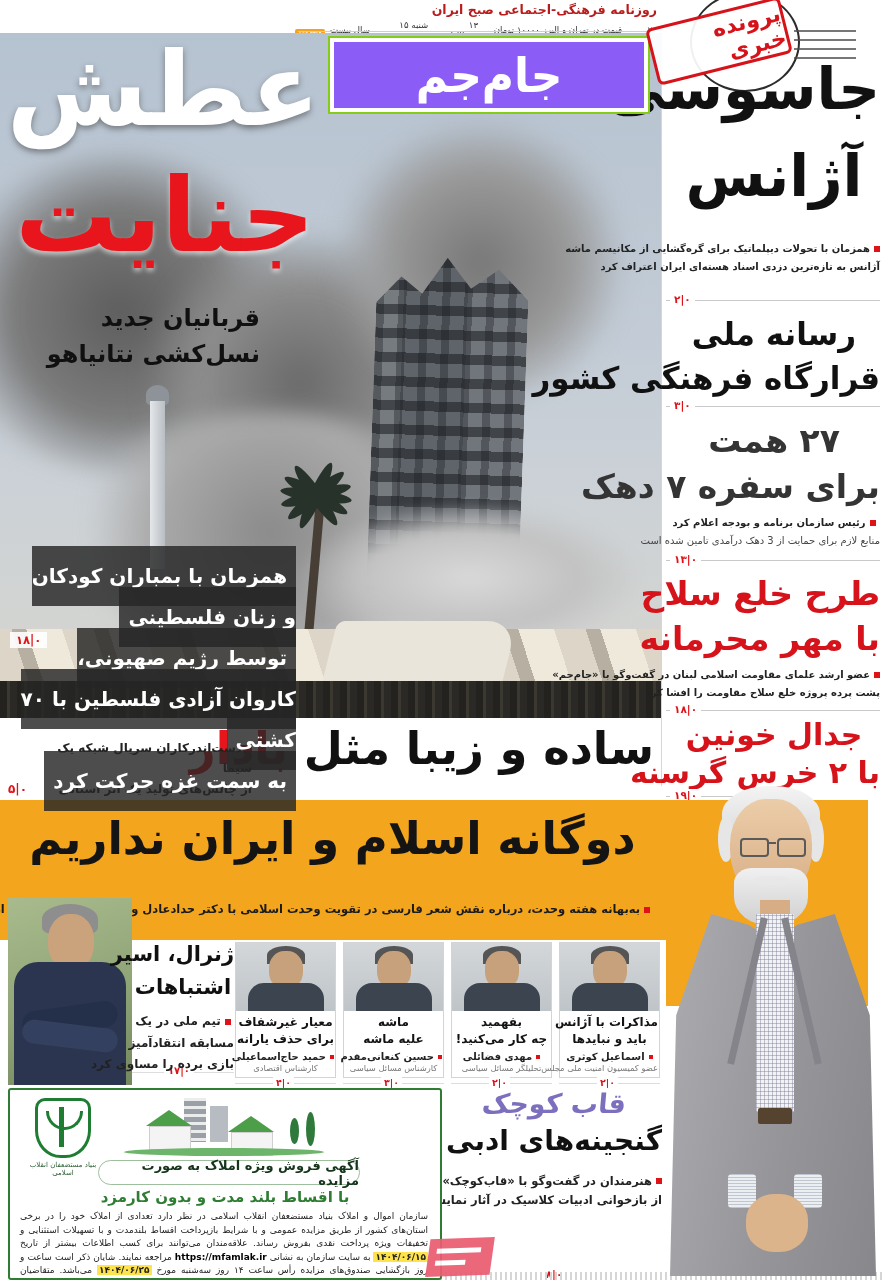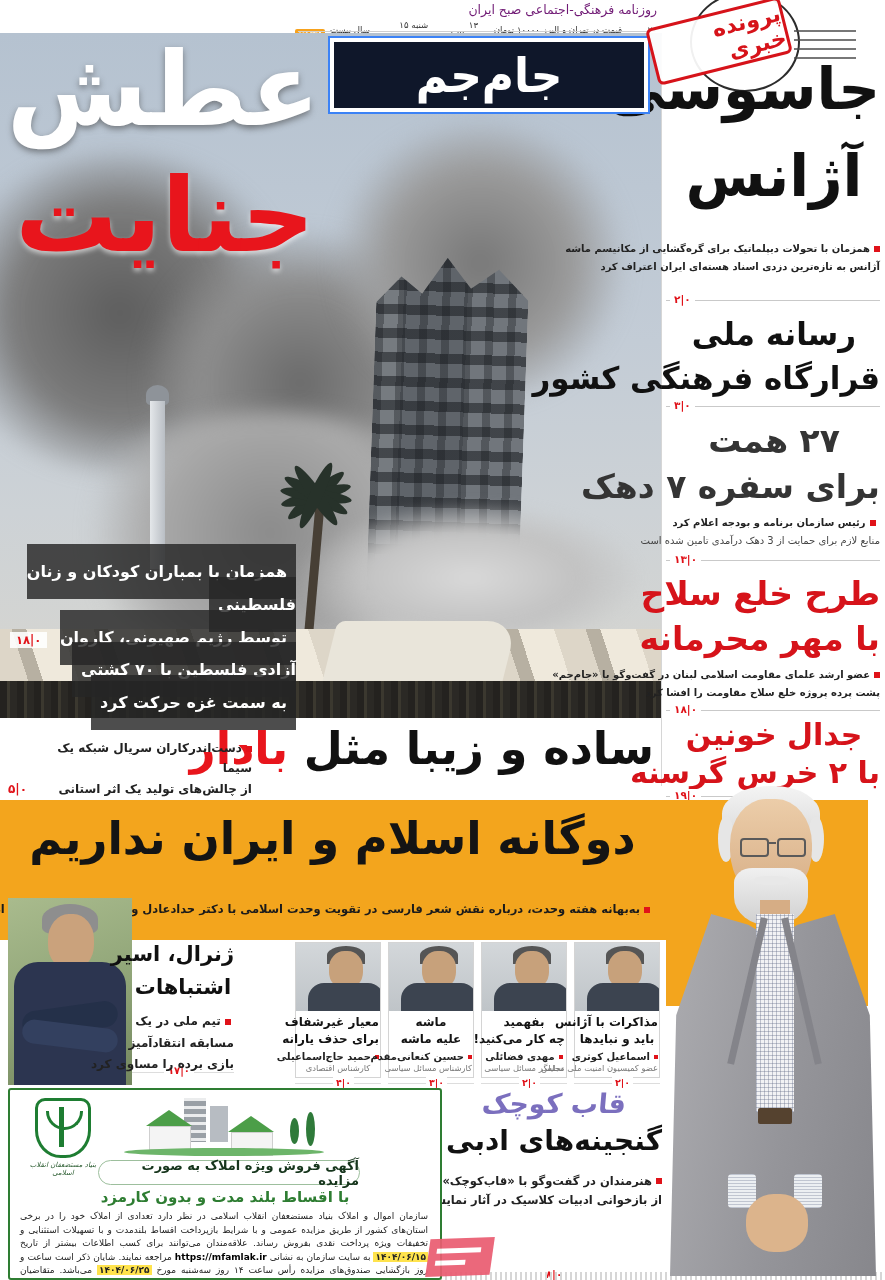--- a/index.html
+++ b/index.html
@@ -3,21 +3,21 @@
 <meta charset="utf-8">
 <style>
   html,body{margin:0;padding:0;background:#e9e9e9;}
   .page{position:relative;width:885px;height:1280px;background:#fff;overflow:hidden;
         font-family:"DejaVu Sans",sans-serif;direction:rtl;}
   .abs{position:absolute;}
   .nw{white-space:nowrap;}
   .red{color:#e01219;}
   
   .mast{left:295px;top:2px;width:362px;text-align:right;}
-  .mast .tagline{font-size:12.5px;font-weight:normal;color:#701a75;}
+  .mast .tagline{font-size:12.5px;font-weight:bold;color:#b91c1c;}
   .folio{direction:ltr;display:flex;align-items:center;gap:5px;margin-top:3px;
          font-size:8.6px;color:#333;justify-content:flex-start;}
   .folio .chip{background:#f7a21d;color:#fff;font-weight:bold;padding:1px 4px;border-radius:2px;font-size:9px;}
   .folio .dot{width:3px;height:3px;border-radius:50%;background:#e01219;flex:0 0 auto;}
   .mast-rule{left:298px;top:31px;width:358px;border-top:1px solid #cfcfcf;}
   
   .stamp-circle{left:690px;top:-8px;width:106px;height:96px;border:2.5px solid #2c2c2c;border-radius:50%;}
   .stamp{left:650px;top:12px;width:132px;height:52px;transform:rotate(-14deg);
          border:3px solid #d6131a;border-radius:6px;background:rgba(255,255,255,.93);
          color:#d6131a;font-weight:bold;font-size:22px;display:flex;align-items:center;justify-content:center;z-index:6;}
@@ -52,32 +52,32 @@
   .palm{position:absolute;left:250px;top:420px;width:130px;height:230px;}
   .palm .trunk{position:absolute;left:58px;top:44px;width:9px;height:186px;background:#473f35;transform:rotate(5deg);}
   .frond{position:absolute;left:30px;top:36px;width:72px;height:13px;background:#27322a;border-radius:50%;}
   .tents{position:absolute;left:0;top:596px;width:662px;height:62px;
          background:repeating-linear-gradient(72deg,#ddd6c8 0 30px,#b7b0a2 30px 44px,#efe9dc 44px 78px);}
   .bigtent{position:absolute;left:330px;top:588px;width:180px;height:60px;background:#e9e5da;
            transform:skewX(-14deg);border-radius:8px 30px 0 0;}
   .crowd{position:absolute;left:0;top:648px;width:662px;height:37px;
          background:repeating-linear-gradient(90deg,#24221f 0 7px,#3b382f 7px 10px,#2b2925 10px 17px);}
   
-  .logo{left:328px;top:36px;width:318px;height:74px;background:#0f172a;border:2px solid #3b82f6;
+  .logo{left:328px;top:36px;width:318px;height:74px;background:#8b5cf6;border:2px solid #84cc16;
         box-shadow:inset 0 0 0 4px #fff;display:flex;align-items:center;justify-content:center;z-index:5;}
   .logo span{color:#fff;font-size:44px;font-weight:bold;letter-spacing:2px;transform:scaleY(1.08);}
   
   .lead-h1{left:10px;top:34px;width:310px;text-align:center;font-size:102px;font-weight:bold;color:#fff;
            text-shadow:0 3px 6px rgba(60,60,60,.55);z-index:4;line-height:1.1;}
   .lead-h2{left:6px;top:160px;width:318px;text-align:center;font-size:102px;font-weight:bold;color:#e8151c;
            text-shadow:0 3px 5px rgba(255,255,255,.6);z-index:4;line-height:1.1;}
   .lead-dek{left:24px;top:300px;width:236px;text-align:right;font-size:24px;font-weight:bold;color:#101010;
             line-height:1.5;z-index:4;}
   .cap{left:16px;top:556px;width:280px;text-align:right;z-index:4;line-height:2.05;}
-  .cap span{background:rgba(38,38,38,.82);color:#fff;font-size:16px;font-weight:bold;padding:18px 9px;}
+  .cap span{background:rgba(38,38,38,.82);color:#fff;font-size:20px;font-weight:bold;padding:18px 9px;}
   .cap-ref{left:10px;top:632px;background:rgba(255,255,255,.88);padding:1px 6px;font-size:11.5px;
            font-weight:bold;color:#e01219;z-index:4;direction:ltr;}
   
   .sade-h{left:240px;top:722px;width:414px;text-align:center;font-size:45px;font-weight:bold;color:#111;}
   .sade-h .red{color:#e8151c;}
   .sade-sub{left:30px;top:738px;width:222px;text-align:right;font-size:12px;font-weight:bold;color:#222;line-height:1.7;}
   .sade-ref{left:8px;top:782px;font-size:12px;font-weight:bold;color:#e01219;direction:ltr;}
   
   .band{left:0;top:800px;width:868px;height:140px;background:#f3a51d;}
   .band-ext{left:666px;top:800px;width:202px;height:206px;background:#f3a51d;}
@@ -93,41 +93,41 @@
   .coach .arm{position:absolute;left:14px;top:108px;width:96px;height:26px;border-radius:14px;background:#243049;transform:rotate(-8deg);}
   .coach .arm2{position:absolute;left:14px;top:126px;width:96px;height:24px;border-radius:14px;background:#33405f;transform:rotate(7deg);}
   .gen{left:132px;top:938px;width:102px;text-align:center;z-index:3;}
   .gen .t{font-size:21px;font-weight:bold;color:#101010;line-height:1.55;}
   .gen .s{font-size:12px;font-weight:bold;color:#222;line-height:1.8;margin-top:8px;}
   .gen-ref{left:132px;top:1072px;width:102px;border-top:1px solid #ddd;}
   .gen-ref span{position:absolute;left:32px;top:-8px;background:#fff;padding:0 4px;color:#e01219;
                 font-size:10px;font-weight:bold;direction:ltr;}
   
   .cards{left:232px;top:942px;width:428px;display:flex;flex-direction:row-reverse;gap:7px;direction:ltr;}
-  .card{width:86px;flex:0 0 auto;}
+  .card{width:101px;flex:0 0 auto;}
   .card .frame{border:1px solid #d4d4d4;background:#fff;}
   .card .ph{height:68px;background:linear-gradient(180deg,#d3d7da 0%,#bfc4c8 100%);position:relative;overflow:hidden;}
   .card .ph .head{position:absolute;left:33px;top:8px;width:34px;height:38px;border-radius:45%;background:#c7a17b;}
   .card .ph .hairc{position:absolute;left:31px;top:3px;width:38px;height:18px;border-radius:50% 50% 0 0;background:#555;}
   .card .ph .body{position:absolute;left:12px;top:40px;width:76px;height:30px;border-radius:16px 16px 0 0;background:#3c4450;}
   .card .cap2{text-align:center;padding:3px 1px 4px;direction:rtl;}
   .card .t{font-size:12px;font-weight:bold;color:#131313;line-height:1.45;}
   .card .n{font-size:10px;font-weight:bold;color:#222;margin-top:2px;}
   .card .n .bullet{width:4px;height:4px;}
   .card .r{font-size:8.4px;color:#787878;margin-top:1px;}
   .card .cref{position:relative;border-top:1px solid #ddd;margin-top:5px;}
   .card .cref span{position:absolute;left:38px;top:-7px;background:#fff;padding:0 3px;color:#e01219;
                    font-size:9.5px;font-weight:bold;direction:ltr;}
   
   .ad{left:8px;top:1088px;width:430px;height:188px;border:2px solid #2e7d32;border-radius:3px;background:#fff;z-index:2;}
   .bonyad{position:absolute;left:14px;top:8px;width:78px;text-align:center;}
   .bonyad .emblem{margin:0 auto;width:50px;height:54px;border:3px solid #1e7d32;border-radius:10px 10px 46% 46%;position:relative;}
   .bonyad .emblem i{position:absolute;left:21px;top:6px;width:5px;height:40px;background:#1e7d32;}
   .bonyad .emblem b{position:absolute;left:8px;top:10px;width:31px;height:16px;border:3px solid #1e7d32;border-top:none;border-radius:0 0 20px 20px;}
-  .bonyad .cap3{font-size:7px;color:#2a5c30;margin-top:3px;font-style:italic;}
+  .bonyad .cap3{font-size:7px;color:#2a5c30;margin-top:3px;}
   .ill{position:absolute;left:108px;top:6px;width:216px;height:60px;}
   .ill .bld{position:absolute;background:#9aa0a6;}
   .ill .bld.w{background-image:repeating-linear-gradient(180deg,rgba(255,255,255,.8) 0 3px,transparent 3px 8px);}
   .ill .house{position:absolute;width:40px;height:22px;background:#f4f4f4;border:1px solid #cfcfcf;}
   .ill .roof{position:absolute;width:0;height:0;border-left:23px solid transparent;border-right:23px solid transparent;
              border-bottom:16px solid #4c9e48;}
   .ill .tree{position:absolute;width:9px;height:26px;border-radius:50%;background:#2f7a3a;}
   .ill .ground{position:absolute;left:6px;top:52px;width:200px;height:8px;border-radius:50%;background:#6db56a;}
   .ad-pill{position:absolute;left:88px;top:70px;width:260px;height:23px;border:1.5px solid #9dbf9d;border-radius:13px;
            display:flex;align-items:center;justify-content:center;font-size:13px;font-weight:bold;color:#16351c;background:#fff;}
@@ -228,20 +228,24 @@
     <div class="bigtent"></div>
     <div class="crowd"></div>
   </div>
 
   <div class="abs logo">
     <span>جام‌جم</span>
   </div>
 
   <div class="abs lead-h1 nw">عطش</div>
   <div class="abs lead-h2 nw">جنایت</div>
+  <div class="abs lead-dek">
+    <div>قربانیان جدید</div>
+    <div>نسل‌کشی نتانیاهو</div>
+  </div>
 
   <div class="abs cap">
     <div><span>همزمان با بمباران کودکان و زنان فلسطینی</span></div>
     <div><span>توسط رژیم صهیونی، کاروان آزادی فلسطین با ۷۰ کشتی</span></div>
     <div><span>به سمت غزه حرکت کرد</span></div>
   </div>
   <div class="abs cap-ref">۱۸|۰</div>
 
   <div class="abs vline"></div>
 

